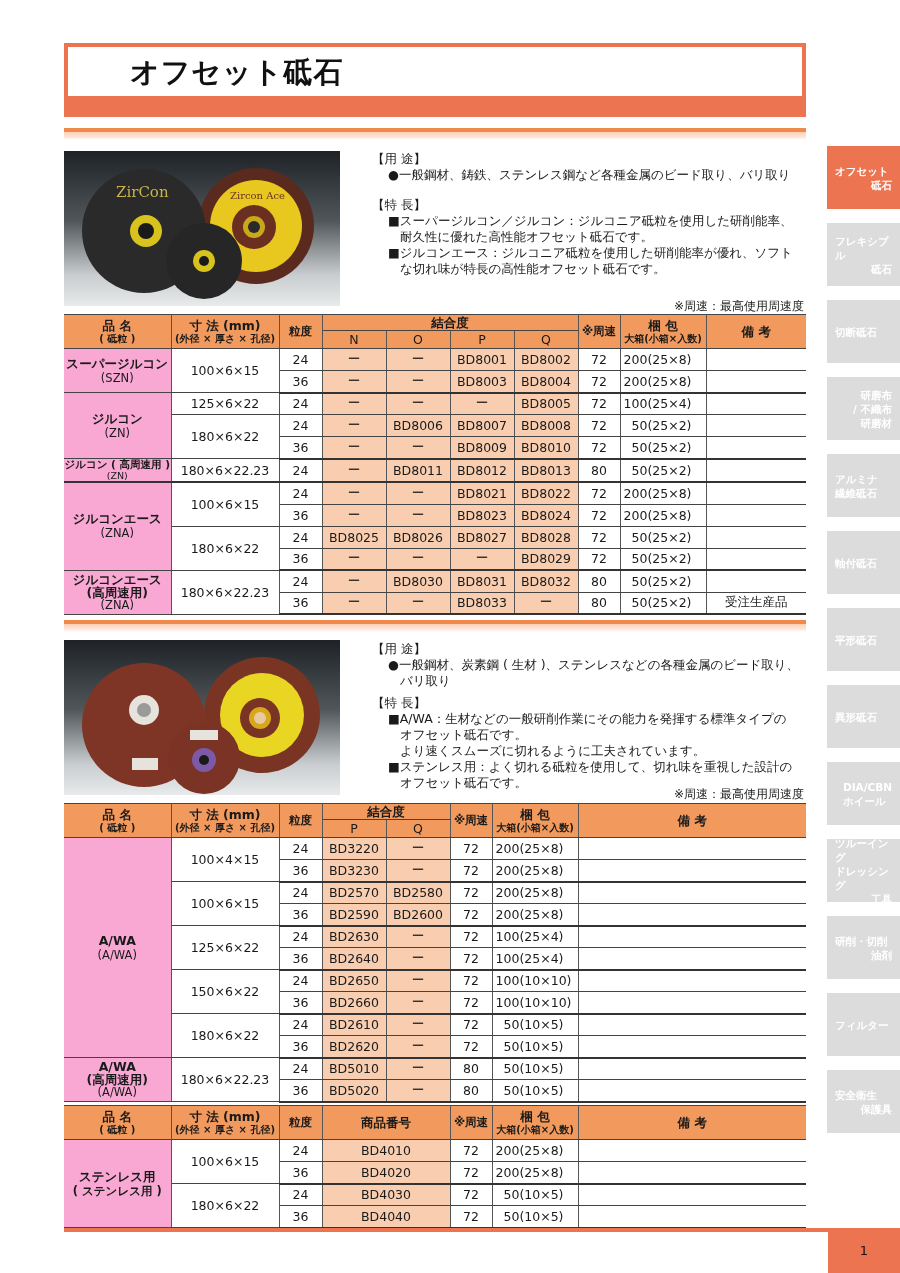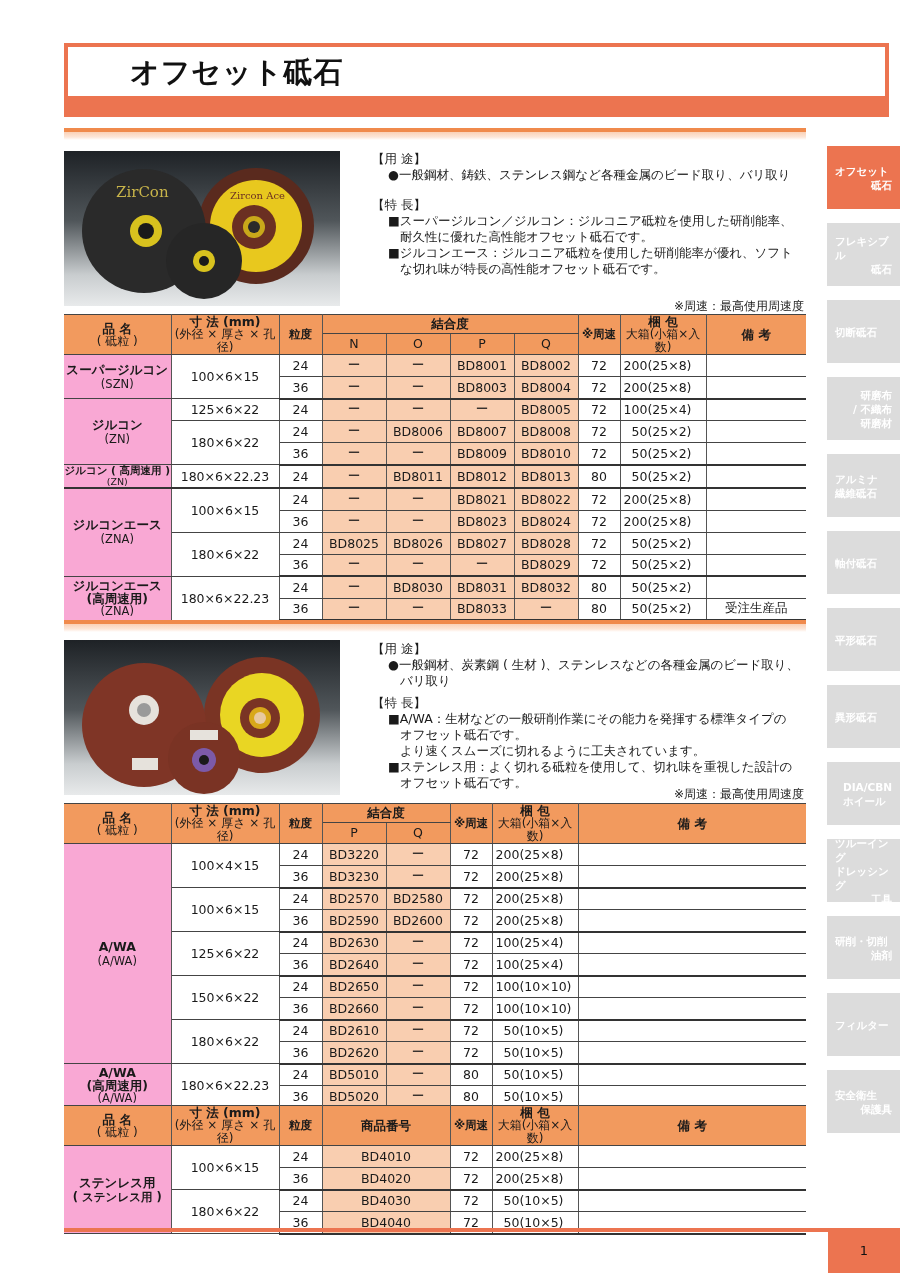--- a/index.html
+++ b/index.html
@@ -1,20 +1,20 @@
 <!DOCTYPE html>
 <html><head>
 <meta charset="utf-8">
 <style>
   * { box-sizing: border-box; margin: 0; padding: 0; }
   html, body { width: 900px; height: 1273px; background: #ffffff; overflow: hidden; }
   body { position: relative; font-family: "DejaVu Sans", "Liberation Sans", sans-serif; color: #1a1a1a; }
 
   
-  .title-banner { position: absolute; left: 64px; top: 43px; width: 825px; height: 74px; background: #ec7450; }
+  .title-banner { position: absolute; left: 64px; top: 43px; width: 742px; height: 74px; background: #ec7450; }
   .title-inner { position: absolute; left: 4px; top: 4px; right: 4px; height: 49px; background: #fff; }
   .title-text { position: absolute; left: 62px; top: 6px; font-size: 29px; font-weight: bold; letter-spacing: 1px; color: #111; }
 
   .rule { position: absolute; left: 64px; width: 742px; height: 12px;
           background: linear-gradient(#f08a4c 0, #f08a4c 4px, #fad1b7 4px, #fde6d8 9px, #fff 12px); }
 
   
   .photo { position: absolute; left: 64px; width: 276px; height: 155px; overflow: hidden;
            background: linear-gradient(#1e2226 0%, #50565a 45%, #c9cdcf 80%, #e8eaeb 100%); }
 
@@ -23,21 +23,21 @@
   .desc .h { margin-top: 6px; }
   .desc .h:first-child { margin-top: 0; }
   .desc .b { padding-left: 16px; }
   .desc .b .cont { padding-left: 12px; }
   .note { position: absolute; right: 96px; font-size: 12px; }
 
   
   table.spec { position: absolute; left: 64px; width: 742px; border-collapse: collapse; font-size: 12.5px; }
   table.spec td, table.spec th { border: 1px solid #444; text-align: center; padding: 0; height: 22px; font-weight: normal; }
   table.spec th { background: #f29a5e; color: #1a1a1a; font-weight: bold; line-height: 13px; }
-  table.spec th .sub { font-size: 12px; font-weight: normal; display: block; }
+  table.spec th .sub { font-size: 10px; font-weight: bold; display: block; }
   table.spec th.small { font-size: 11.5px; }
   table.spec tr.hdr2 th { height: 18px; font-weight: normal; }
   table.spec td.name { background: #f9a8d4; font-weight: bold; line-height: 14px; font-size: 12.5px; }
   table.spec td.name .n2 { font-weight: normal; font-size: 11.5px; display: block; }
   table.spec td.code { background: #f9ceb0; }
   table.spec td.pack { text-align: right; padding-right: 14px; margin-top: 19px; }
   table.spec tr.grpend td { border-bottom: 2px solid #333; }
   table.spec tbody tr:last-child td { border-bottom: 2px solid #333; }
   table.spec td, table.spec th { border-left: 1px solid #555; border-right: 1px solid #555; }
   table.spec td:last-child, table.spec th:last-child { border-right: none; }

